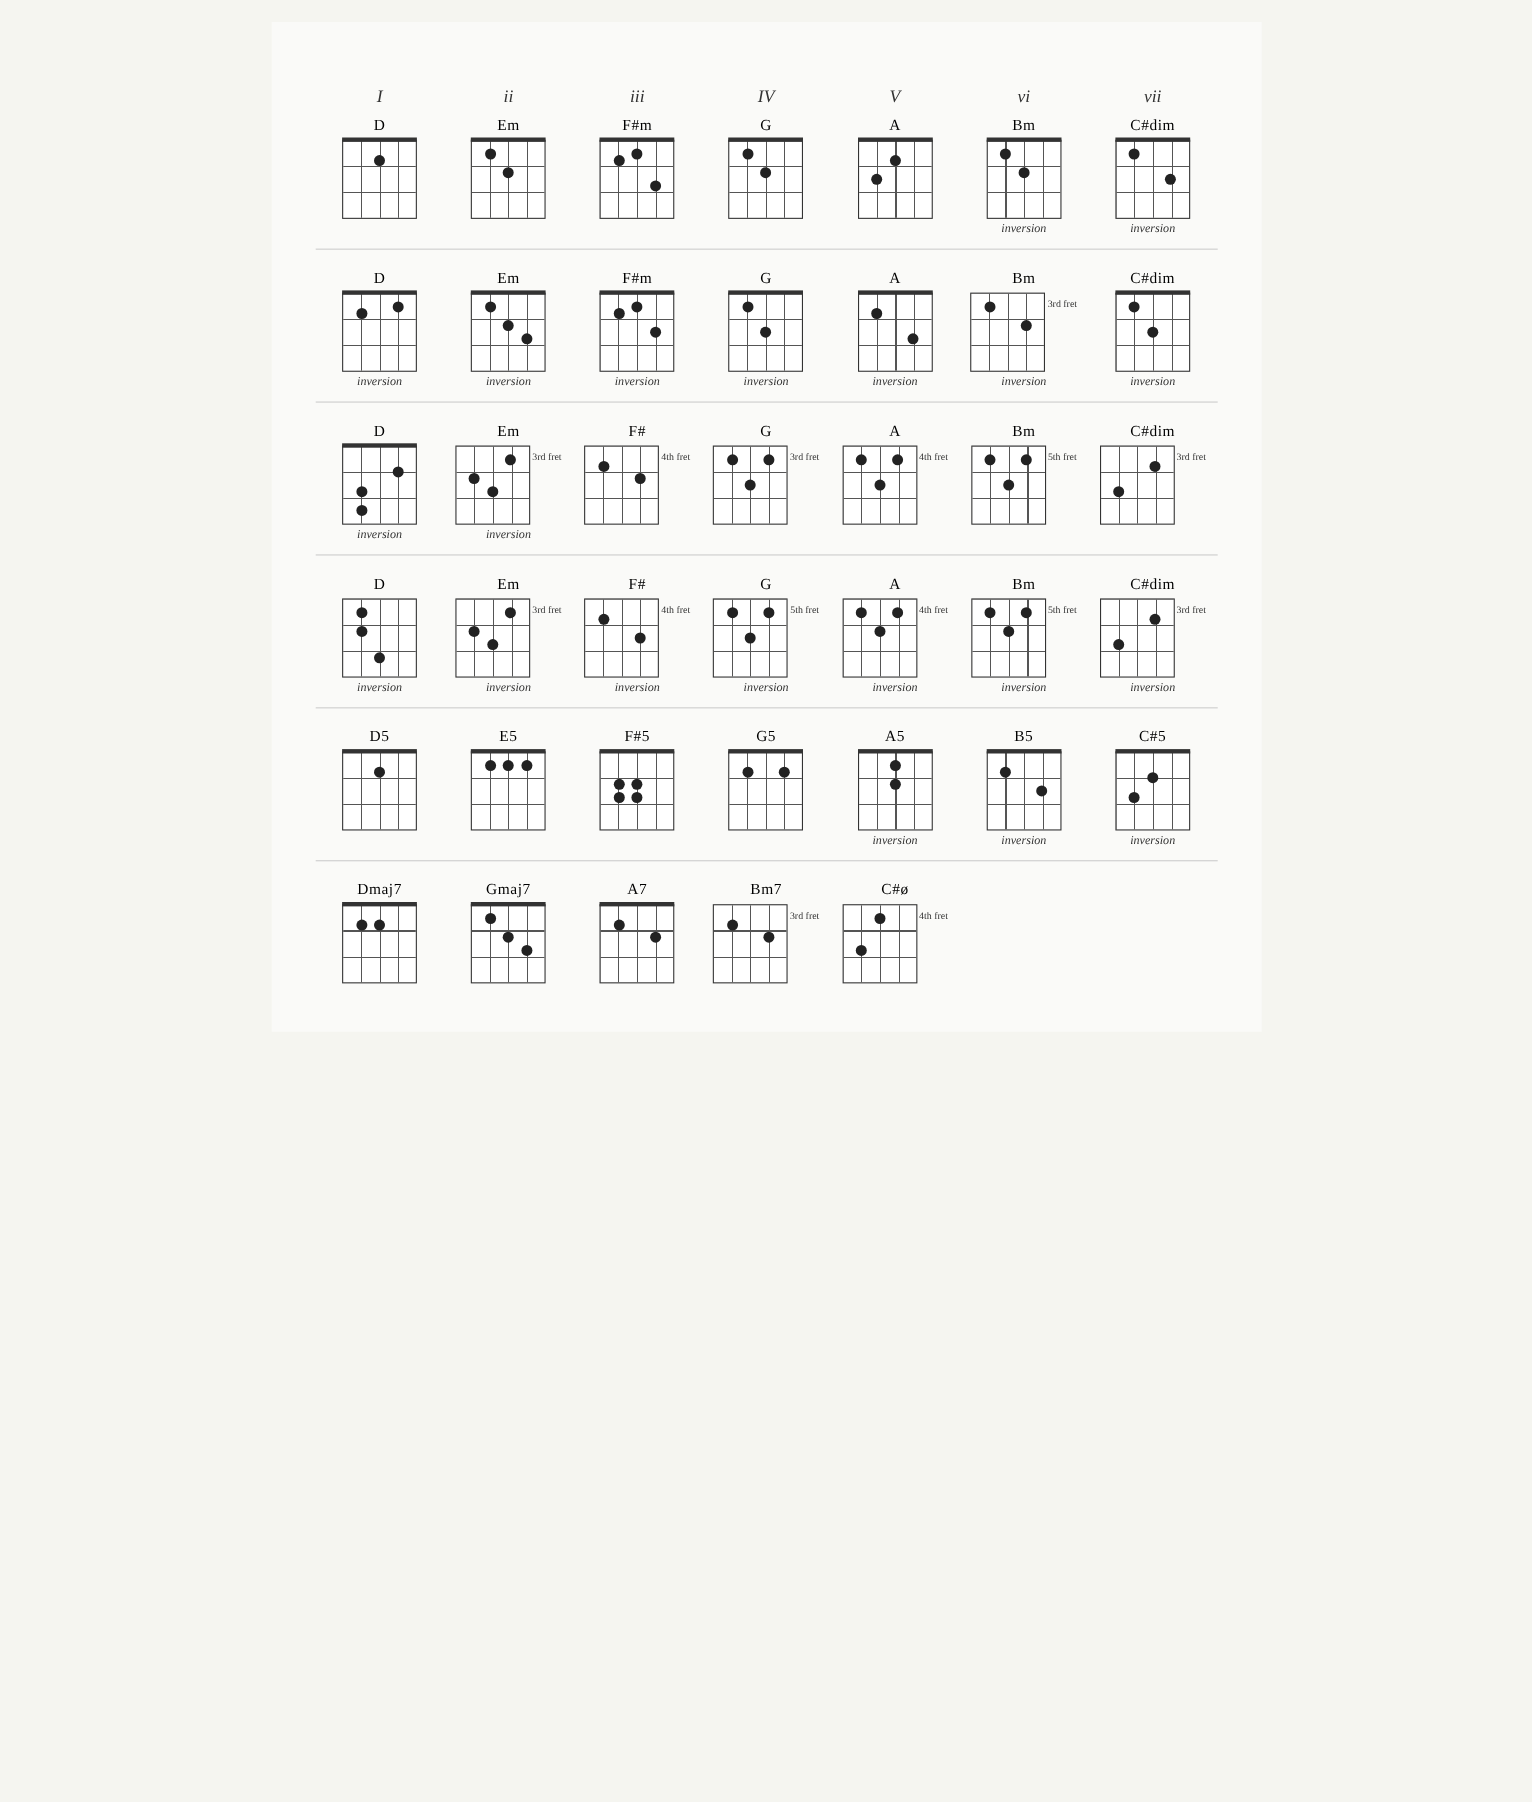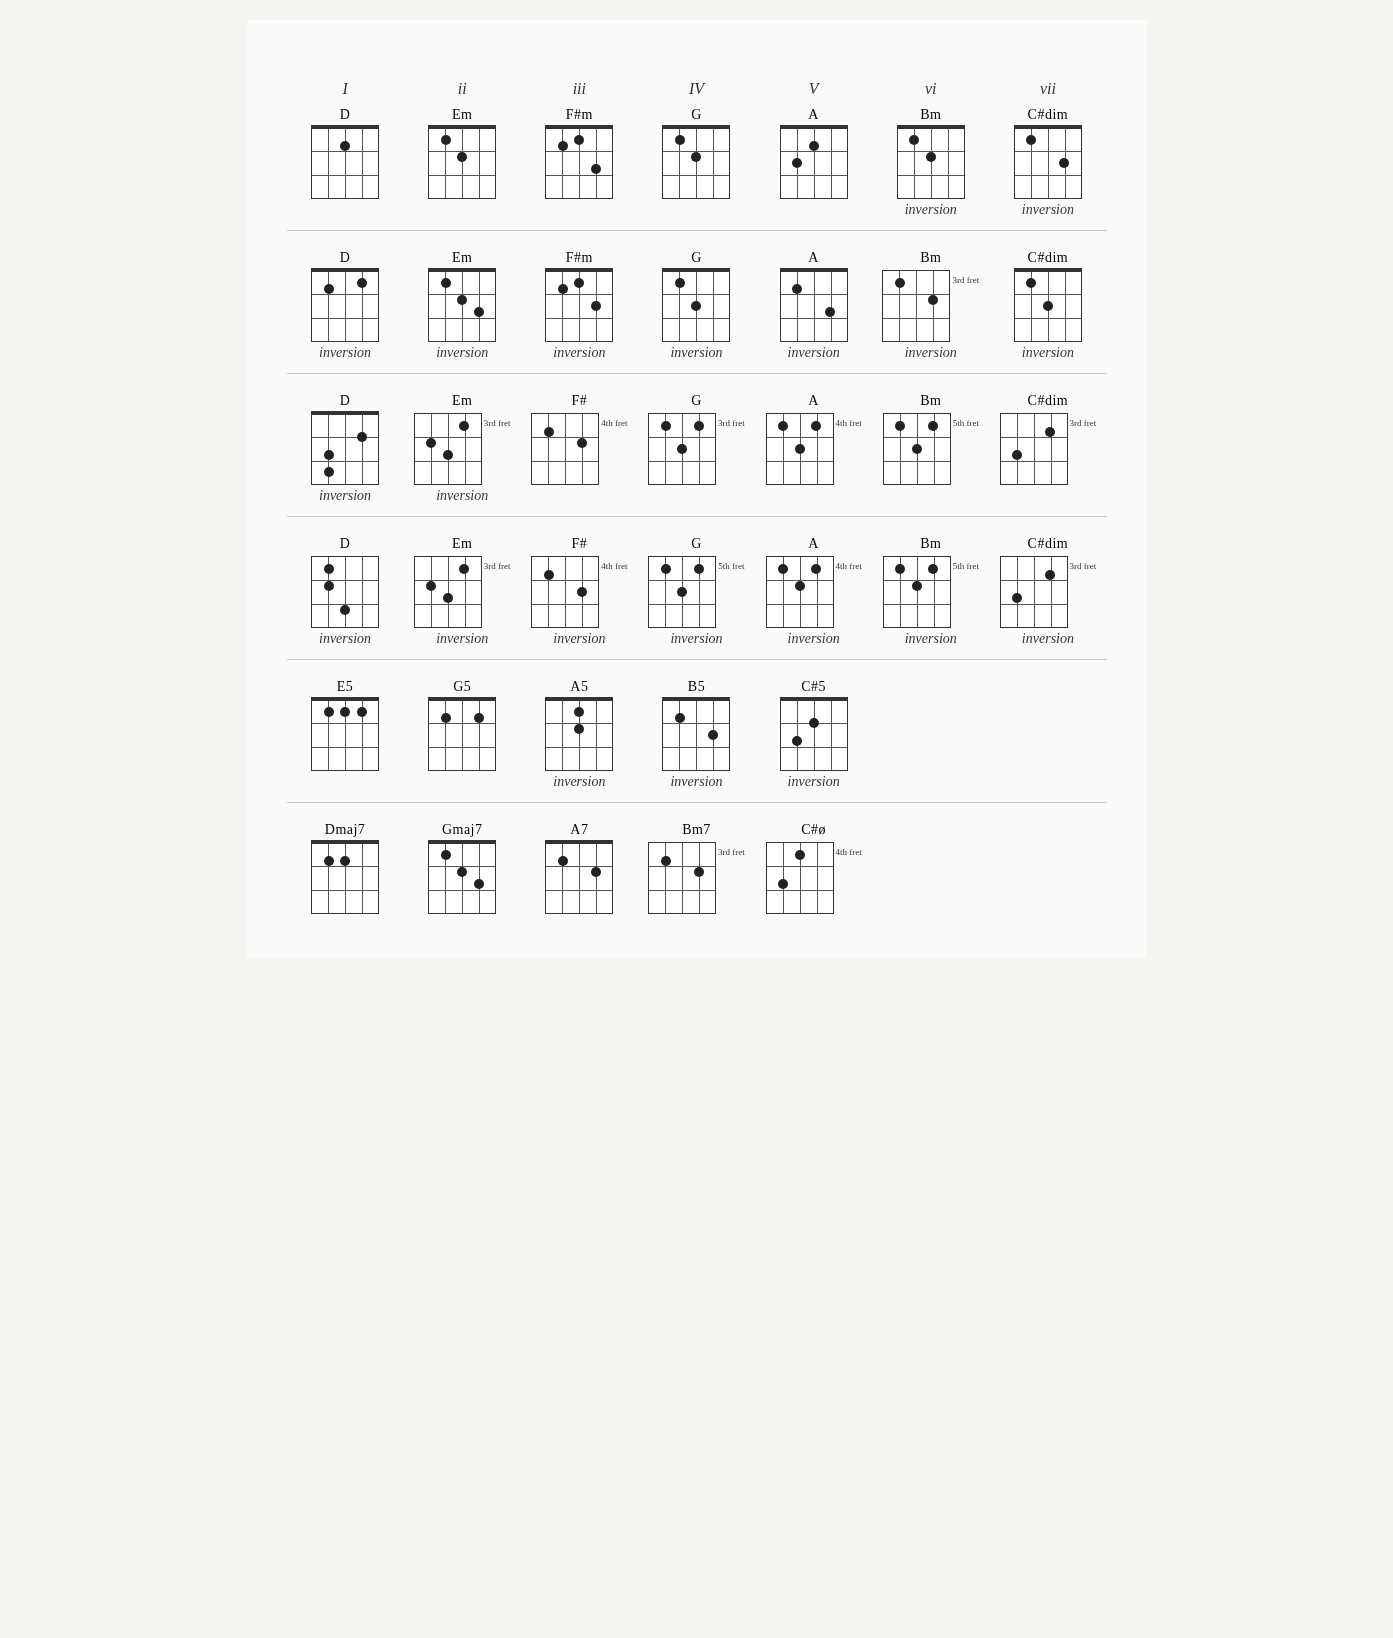--- a/index.html
+++ b/index.html
@@ -92,21 +92,21 @@
     }
     .dot {
       position: absolute;
       width: 10px;
       height: 10px;
       background: #222;
       border-radius: 50%;
       transform: translate(-50%, -50%);
     }
     .inversion-label {
-      font-size: 14px;
+      font-size: 11px;
       color: #333;
       text-align: center;
       margin-top: 3px;
       font-style: italic;
     }
     .section-divider {
       border: none;
       border-top: 1px solid #ccc;
       margin: 8px 0 15px;
     }
@@ -485,27 +485,50 @@
               </div>
             </div>
             <div class="fret-label" style="margin-top: 5px;">3rd fret</div>
           </div>
           <div class="inversion-label">inversion</div>
         </div>
       </div>
       <hr class="section-divider">
       <div class="chord-row">
         <div class="chord-item">
+          <div class="chord-name">D5</div>
+          <div class="chord-wrapper">
+            <div class="grid-container">
+              <div class="chord-grid has-nut">
+                <div class="dot" style="left: 50%; top: 25%;"></div>
+              </div>
+            </div>
+          </div>
+        </div>
+        <div class="chord-item">
           <div class="chord-name">E5</div>
           <div class="chord-wrapper">
             <div class="grid-container">
               <div class="chord-grid has-nut">
                 <div class="dot" style="left: 25%; top: 17%;"></div>
                 <div class="dot" style="left: 50%; top: 17%;"></div>
                 <div class="dot" style="left: 75%; top: 17%;"></div>
+              </div>
+            </div>
+          </div>
+        </div>
+        <div class="chord-item">
+          <div class="chord-name">F#5</div>
+          <div class="chord-wrapper">
+            <div class="grid-container">
+              <div class="chord-grid has-nut">
+                <div class="dot" style="left: 25%; top: 42%;"></div>
+                <div class="dot" style="left: 50%; top: 42%;"></div>
+                <div class="dot" style="left: 25%; top: 58%;"></div>
+                <div class="dot" style="left: 50%; top: 58%;"></div>
               </div>
             </div>
           </div>
         </div>
         <div class="chord-item">
           <div class="chord-name">G5</div>
           <div class="chord-wrapper">
             <div class="grid-container">
               <div class="chord-grid has-nut">
                 <div class="dot" style="left: 25%; top: 25%;"></div>

